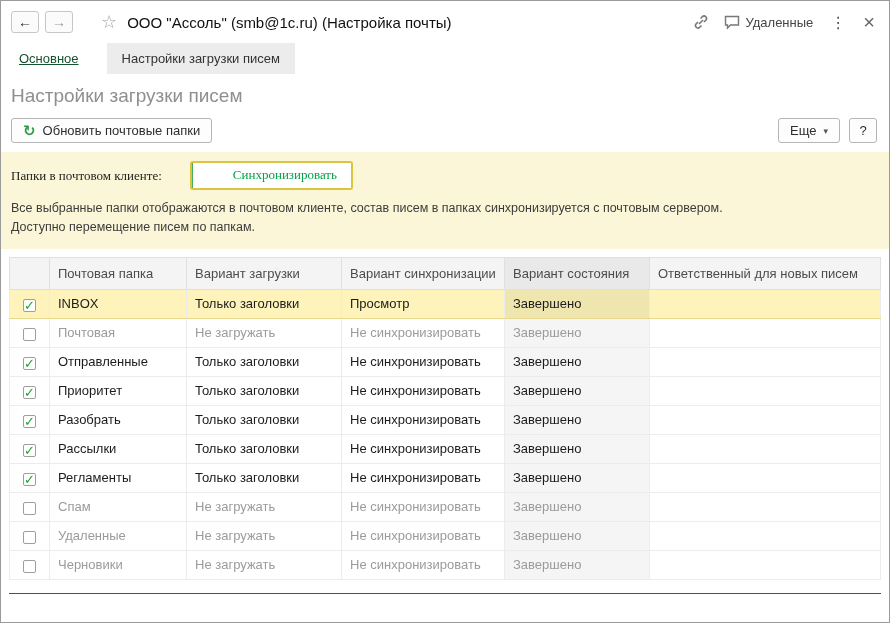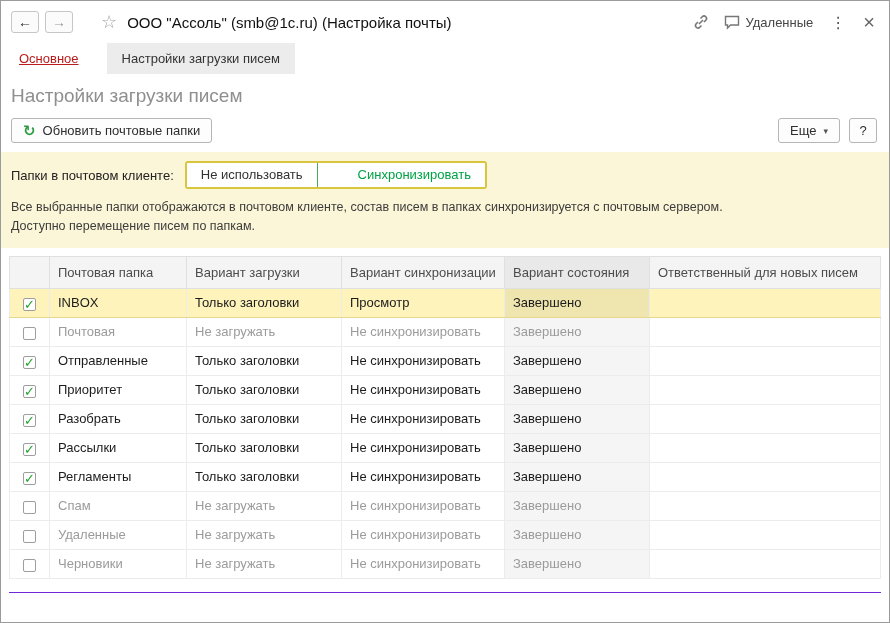--- a/index.html
+++ b/index.html
@@ -24,41 +24,41 @@
   .title { font-size: 15px; font-weight: normal; color: #111; white-space: nowrap; }
   .topbar-right { margin-left: auto; display: flex; align-items: center; gap: 15px; }
   .iconbtn { display: inline-flex; align-items: center; cursor: pointer; }
   .discussion { display: inline-flex; align-items: center; gap: 6px; color: #454545;
                 font-size: 13px; cursor: pointer; }
   .kebab { font-size: 16px; color: #555; cursor: pointer; padding: 0 2px; }
   .close { font-size: 20px; color: #666; cursor: pointer; line-height: 1; }
 
   
   .tabstrip { display: flex; align-items: stretch; height: 31px; padding-left: 18px; }
-  .tab-link { display: flex; align-items: center; font-size: 13px; color: #b91c1c;
+  .tab-link { display: flex; align-items: center; font-size: 13px; color: #14532d;
               text-decoration: underline; margin-right: 28px; cursor: pointer; }
   .tab-active { display: flex; align-items: center; font-size: 13px; color: #333;
                 background: #ececec; padding: 0 15px; cursor: pointer; }
 
   
   .page-heading { font-size: 19px; font-weight: normal; color: #8f8f8f; margin: 11px 0 9px 10px; }
   .toolbar { display: flex; align-items: center; padding: 2px 12px 9px 10px; }
   .btn { display: inline-flex; align-items: center; gap: 7px; border: 1px solid #b5b5b5;
          border-radius: 3px; background: #fdfdfd; font-size: 13px; color: #2e2e2e;
          padding: 4px 11px; cursor: pointer; }
   .refresh-glyph { color: #2e9e44; font-weight: bold; font-size: 15px; line-height: 13px; }
   .toolbar-spacer { flex: 1; }
   .btn-more { margin-right: 9px; }
   .caret { font-size: 9px; color: #555; }
   .btn-help { width: 28px; justify-content: center; padding-left: 0; padding-right: 0; }
 
   
   .info-panel { background: #fbf6d7; padding: 9px 12px 11px 10px; }
-  .panel-row { display: flex; align-items: center; gap: 11px; margin-bottom: 9px;
-               font-size: 13px; color: #222; }
+  .panel-row { display: flex; align-items: center; gap: 28px; margin-bottom: 9px;
+               font-size: 13px; color: #222; font-family: Liberation Serif, serif; }
   .toggle-group { display: inline-flex; border: 2px solid #d9c63e; border-radius: 3px;
                   background: #fff; }
   .toggle-btn { border: none; background: #fff; padding: 4px 14px 5px; font-size: 13px;
                 color: #333; cursor: pointer; }
   .toggle-btn.selected { color: #00a344; border-left: 1px solid #49ad58; padding-left: 40px; }
   .panel-desc { font-size: 12.5px; color: #3c3c3c; line-height: 1.55; }
 
   
   .table-wrap { margin: 8px 8px 0; border-bottom: 1px solid #6d28d9; padding-bottom: 13px; }
   table { width: 100%; border-collapse: collapse; table-layout: fixed; font-size: 13px; }
@@ -126,21 +126,20 @@
     <span>Еще</span>
     <span class="caret">▾</span>
   </button>
   <button class="btn btn-help">?</button>
 </div>
 
 <div class="info-panel">
   <div class="panel-row">
     <span>Папки в почтовом клиенте:</span>
     <div class="toggle-group">
-      <button class="toggle-btn">Не использовать</button>
       <button class="toggle-btn selected">Синхронизировать</button>
     </div>
   </div>
   <p class="panel-desc">Все выбранные папки отображаются в почтовом клиенте, состав писем в папках синхронизируется с почтовым сервером.</p>
   <p class="panel-desc">Доступно перемещение писем по папкам.</p>
 </div>
 
 <div class="table-wrap">
   <table>
     <colgroup>

